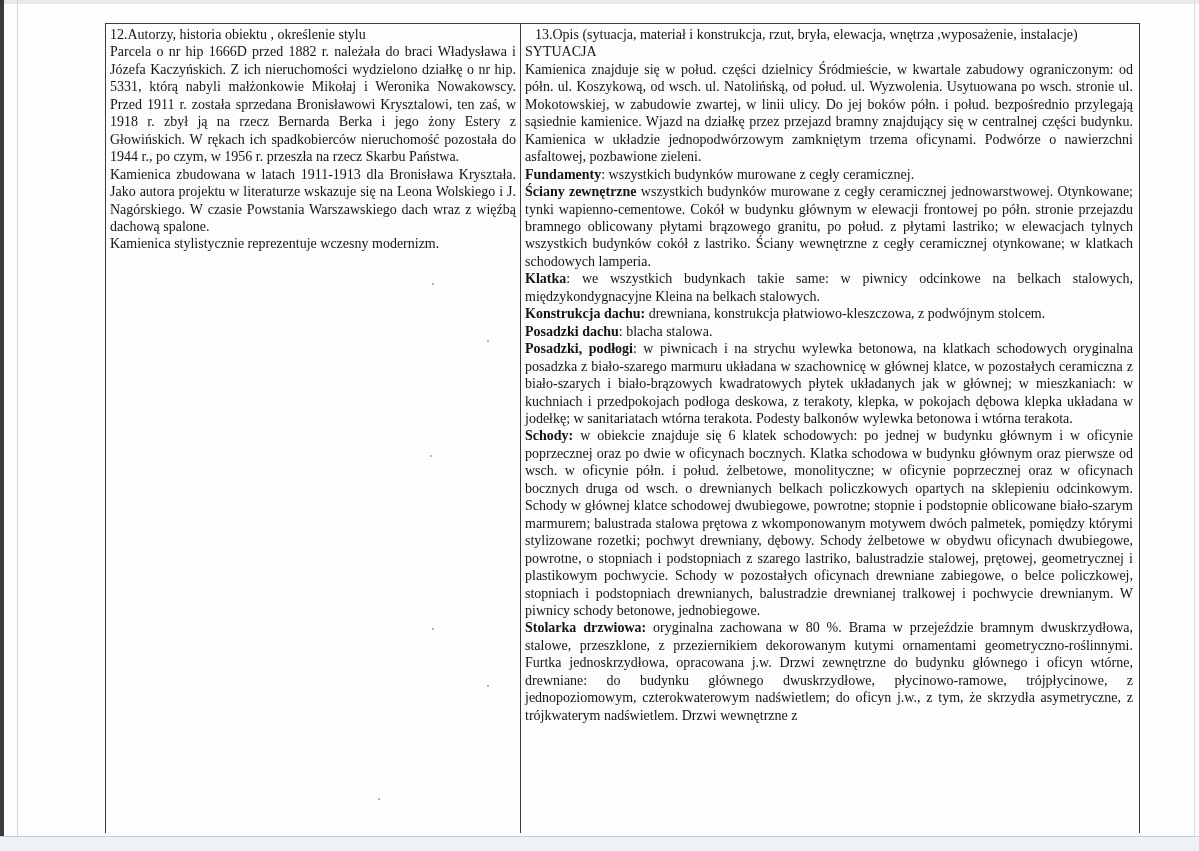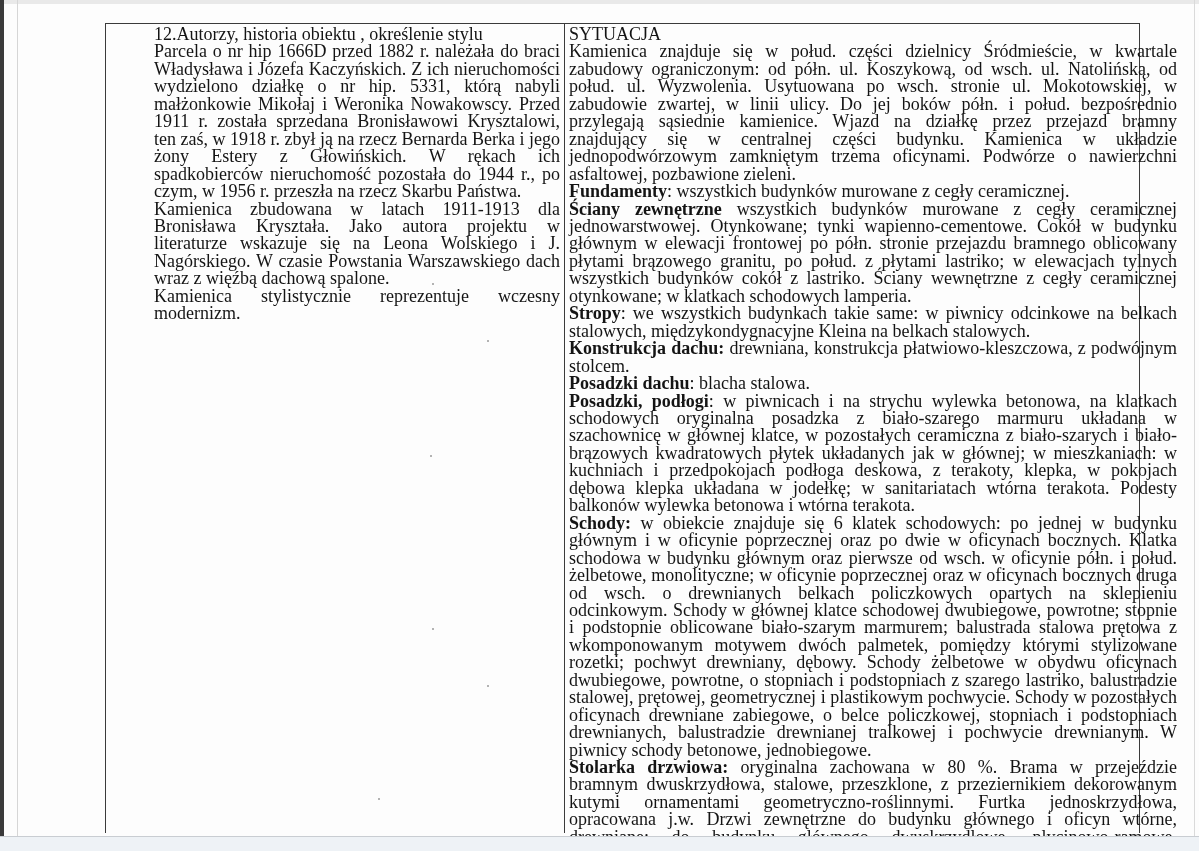--- a/index.html
+++ b/index.html
@@ -45,23 +45,22 @@
     border-top: 1px solid #3b3b3b;
     border-left: 1px solid #3b3b3b;
     border-right: 1px solid #3b3b3b;
     box-sizing: border-box;
   }
   .col {
     position: absolute;
     top: 0;
     bottom: 0;
     box-sizing: border-box;
-    font-size: 18px;
+    font-size: 14px;
     line-height: 17.45px;
-    margin-left: 44px;
   }
   .col-left {
     left: 0;
     width: 415px;
     padding: 2px 4px 0 4px;
     border-right: 1px solid #3b3b3b;
   }
   .col-right {
     left: 415px;
     width: 618px;
@@ -98,30 +97,31 @@
 <div class="doc-table">
 
   <div class="col col-left">
     <span class="hdr">12.Autorzy, historia obiektu , określenie stylu</span>
     <p class="p">Parcela o nr hip 1666D przed 1882 r. należała do braci Władysława i Józefa Kaczyńskich. Z ich nieruchomości wydzielono działkę o nr hip. 5331, którą nabyli małżonkowie Mikołaj i Weronika Nowakowscy. Przed 1911 r. została sprzedana Bronisławowi Krysztalowi, ten zaś, w 1918 r. zbył ją na rzecz Bernarda Berka i jego żony Estery z Głowińskich. W rękach ich spadkobierców nieruchomość pozostała do 1944 r., po czym, w 1956 r. przeszła na rzecz Skarbu Państwa.</p>
     <p class="p">Kamienica zbudowana w latach 1911-1913 dla Bronisława Kryształa. Jako autora projektu w literaturze wskazuje się na Leona Wolskiego i J. Nagórskiego. W czasie Powstania Warszawskiego dach wraz z więźbą dachową spalone.</p>
     <p class="p last">Kamienica stylistycznie reprezentuje wczesny modernizm.</p>
   </div>
 
   <div class="col col-right">
+    <span class="hdr">13.Opis (sytuacja, materiał i konstrukcja, rzut, bryła, elewacja, wnętrza ,wyposażenie, instalacje)</span>
 
     <span class="sec-title">SYTUACJA</span>
     <p class="p">Kamienica znajduje się w połud. części dzielnicy Śródmieście, w kwartale zabudowy ograniczonym: od półn. ul. Koszykową, od wsch. ul. Natolińską, od połud. ul. Wyzwolenia. Usytuowana po wsch. stronie ul. Mokotowskiej, w zabudowie zwartej, w linii ulicy. Do jej boków półn. i połud. bezpośrednio przylegają sąsiednie kamienice. Wjazd na działkę przez przejazd bramny znajdujący się w centralnej części budynku. Kamienica w układzie jednopodwórzowym zamkniętym trzema oficynami. Podwórze o nawierzchni asfaltowej, pozbawione zieleni.</p>
 
 
     <p class="p"><span class="bold">Fundamenty</span><span>: wszystkich budynków murowane z cegły ceramicznej.</span></p>
 
     <p class="p"><span class="bold">Ściany zewnętrzne</span><span> wszystkich budynków murowane z cegły ceramicznej jednowarstwowej. Otynkowane; tynki wapienno-cementowe. Cokół w budynku głównym w elewacji frontowej po półn. stronie przejazdu bramnego oblicowany płytami brązowego granitu, po połud. z płytami lastriko; w elewacjach tylnych wszystkich budynków cokół z lastriko. Ściany wewnętrzne z cegły ceramicznej otynkowane; w klatkach schodowych lamperia.</span></p>
 
-    <p class="p"><span class="bold">Stropy</span><span>: we wszystkich budynkach takie same: w piwnicy odcinkowe na belkach stalowych, międzykondygnacyjne Kleina na belkach stalowych.</span></p>
+    <p class="p"><span class="bold">Klatka</span><span>: we wszystkich budynkach takie same: w piwnicy odcinkowe na belkach stalowych, międzykondygnacyjne Kleina na belkach stalowych.</span></p>
 
     <p class="p"><span class="bold">Konstrukcja dachu:</span><span> drewniana, konstrukcja płatwiowo-kleszczowa, z podwójnym stolcem.</span></p>
 
     <p class="p"><span class="bold">Posadzki dachu</span><span>: blacha stalowa.</span></p>
 
     <p class="p"><span class="bold">Posadzki, podłogi</span><span>: w piwnicach i na strychu wylewka betonowa, na klatkach schodowych oryginalna posadzka z biało-szarego marmuru układana w szachownicę w głównej klatce, w pozostałych ceramiczna z biało-szarych i biało-brązowych kwadratowych płytek układanych jak w głównej; w mieszkaniach: w kuchniach i przedpokojach podłoga deskowa, z terakoty, klepka, w pokojach dębowa klepka układana w jodełkę; w sanitariatach wtórna terakota. Podesty balkonów wylewka betonowa i wtórna terakota.</span></p>
 
     <p class="p"><span class="bold">Schody:</span><span> w obiekcie znajduje się 6 klatek schodowych: po jednej w budynku głównym i w oficynie poprzecznej oraz po dwie w oficynach bocznych. Klatka schodowa w budynku głównym oraz pierwsze od wsch. w oficynie półn. i połud. żelbetowe, monolityczne; w oficynie poprzecznej oraz w oficynach bocznych druga od wsch. o drewnianych belkach policzkowych opartych na sklepieniu odcinkowym. Schody w głównej klatce schodowej dwubiegowe, powrotne; stopnie i podstopnie oblicowane biało-szarym marmurem; balustrada stalowa prętowa z wkomponowanym motywem dwóch palmetek, pomiędzy którymi stylizowane rozetki; pochwyt drewniany, dębowy. Schody żelbetowe w obydwu oficynach dwubiegowe, powrotne, o stopniach i podstopniach z szarego lastriko, balustradzie stalowej, prętowej, geometrycznej i plastikowym pochwycie. Schody w pozostałych oficynach drewniane zabiegowe, o belce policzkowej, stopniach i podstopniach drewnianych, balustradzie drewnianej tralkowej i pochwycie drewnianym. W piwnicy schody betonowe, jednobiegowe.</span></p>
 
     <p class="p last"><span class="bold">Stolarka drzwiowa:</span><span> oryginalna zachowana w 80 %. Brama w przejeździe bramnym dwuskrzydłowa, stalowe, przeszklone, z przeziernikiem dekorowanym kutymi ornamentami geometryczno-roślinnymi. Furtka jednoskrzydłowa, opracowana j.w. Drzwi zewnętrzne do budynku głównego i oficyn wtórne, drewniane: do budynku głównego dwuskrzydłowe, płycinowo-ramowe, trójpłycinowe, z jednopoziomowym, czterokwaterowym nadświetlem; do oficyn j.w., z tym, że skrzydła asymetryczne, z trójkwaterym nadświetlem. Drzwi wewnętrzne z</span></p>

